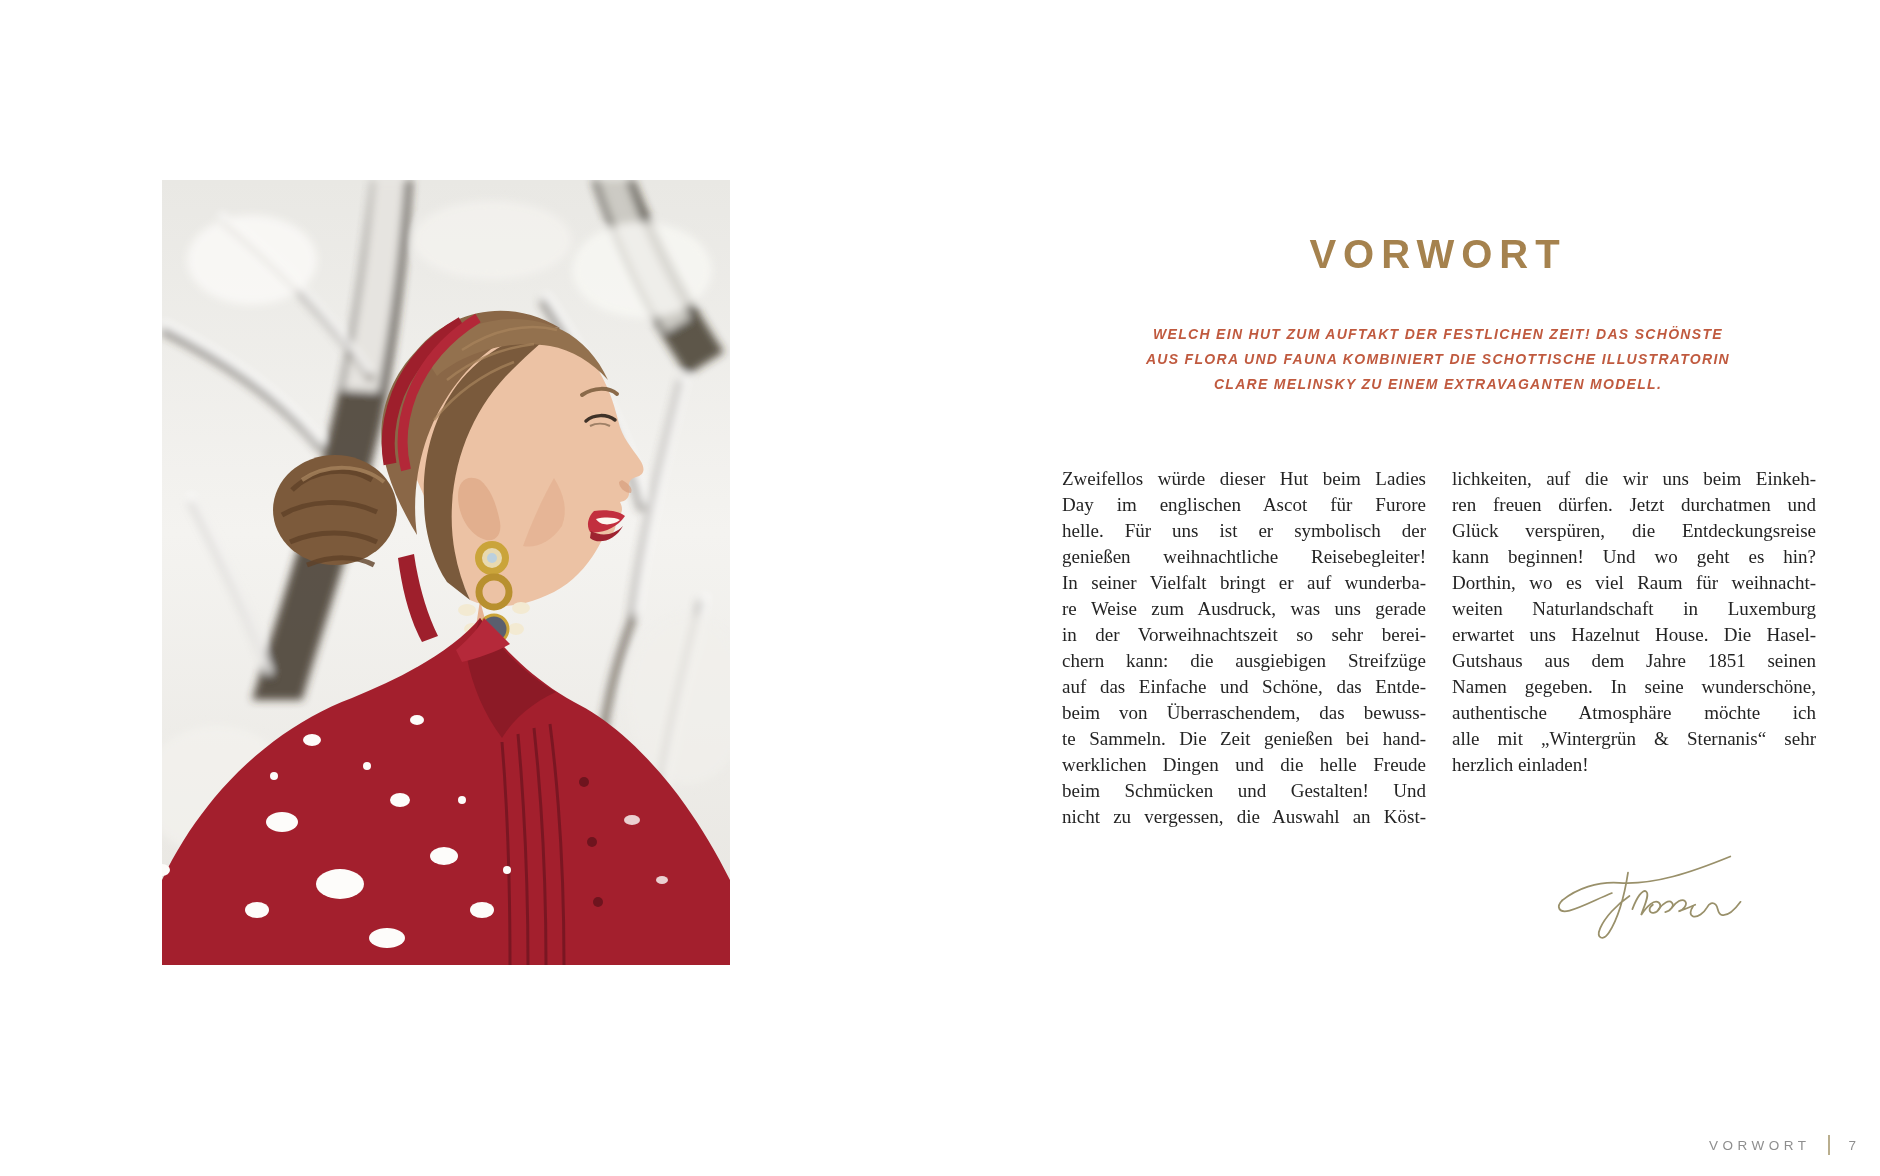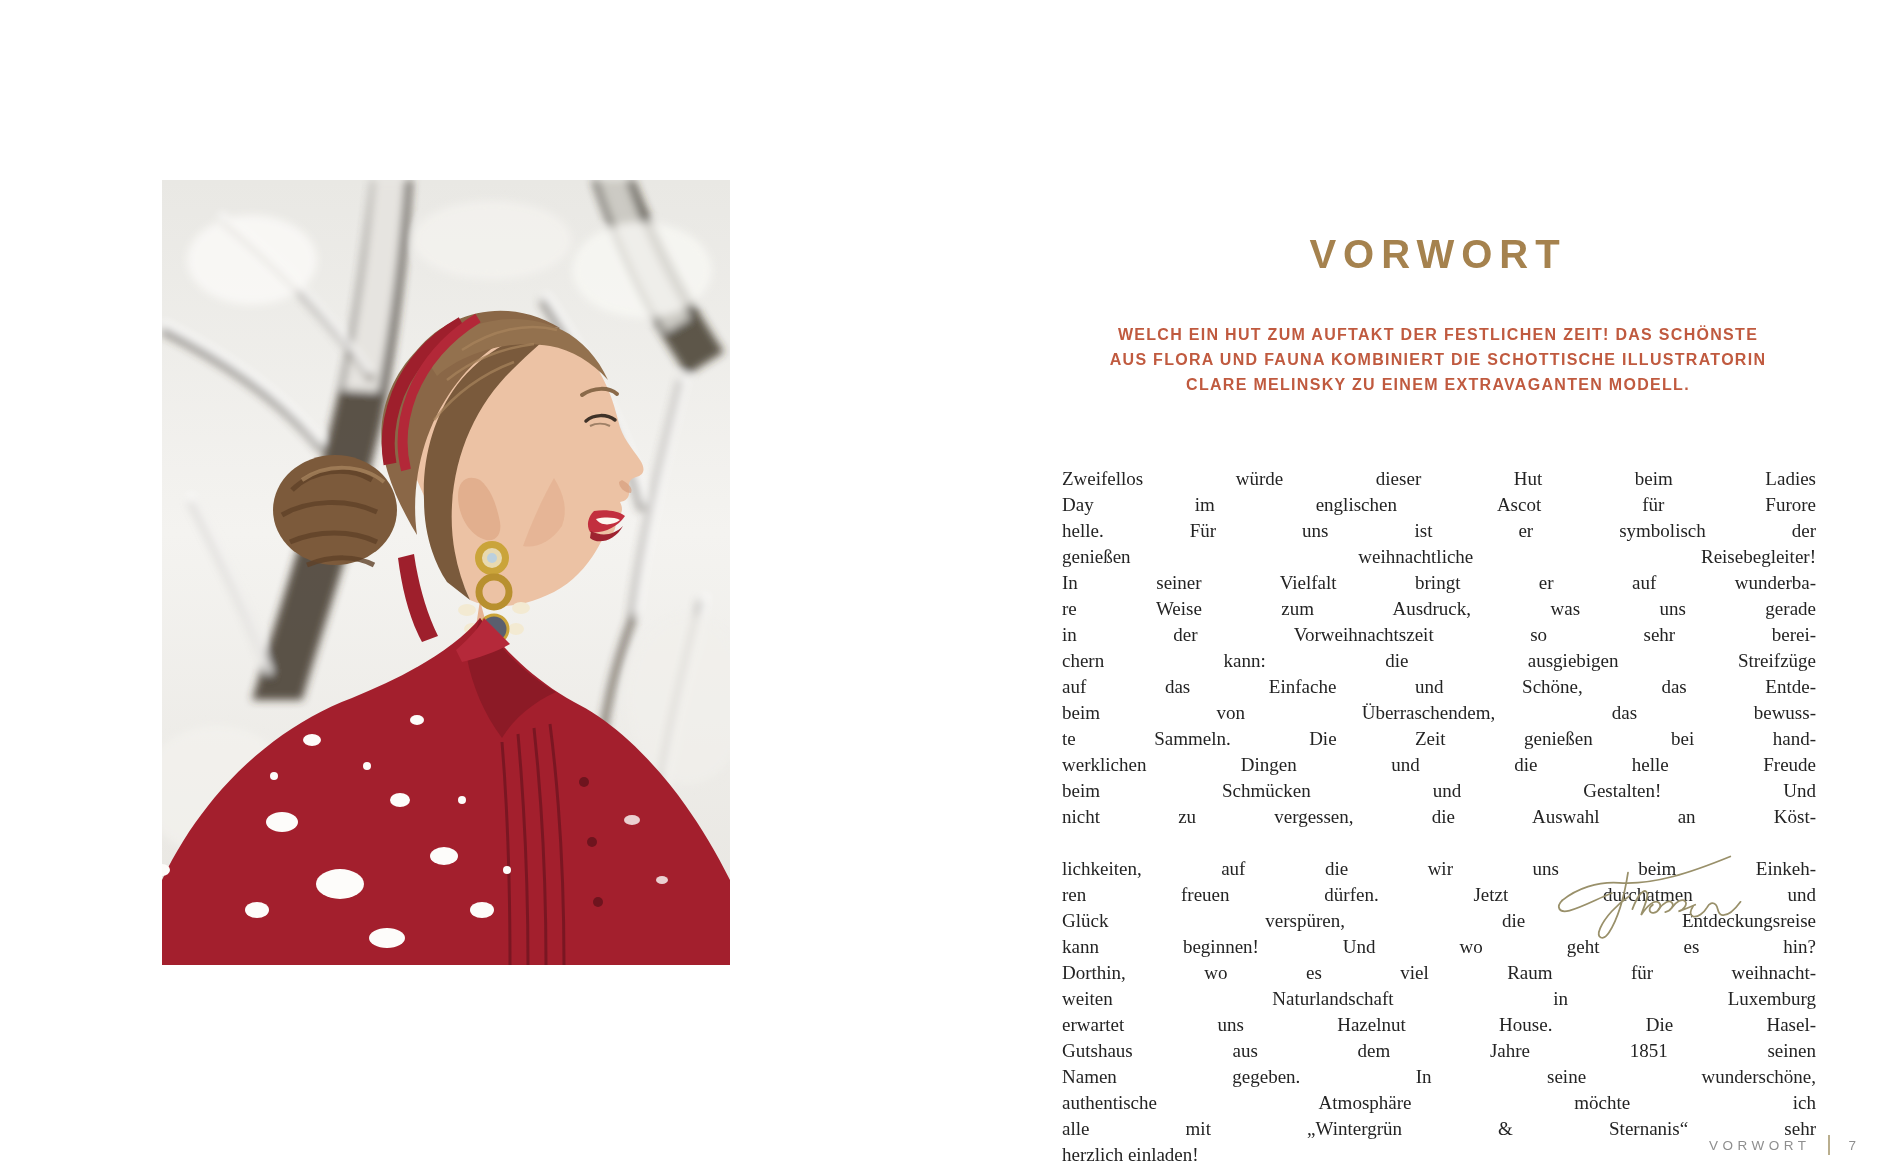--- a/index.html
+++ b/index.html
@@ -15,27 +15,27 @@
   .photo svg{display:block;width:100%;height:100%;}
   .title{
     position:absolute;left:1060px;top:234px;width:756px;margin:0;
     text-align:center;font-size:40px;font-weight:700;letter-spacing:7px;
     color:#a5824e;line-height:1;
   }
   .intro{
     position:absolute;left:1060px;top:322px;width:756px;
   }
   .introline{
-    text-align:center;font-size:16px;font-weight:700;letter-spacing:1.3px;
-    line-height:25px;color:#c05a3f;
+    text-align:center;font-size:14px;font-weight:700;letter-spacing:1.3px;
+    line-height:25px;color:#c05a3f;font-style:italic;
   }
   .columns{
     position:absolute;left:1062px;top:466px;width:754px;
     display:flex;gap:26px;
-    font-family:"Liberation Serif",serif;font-size:19px;line-height:26px;color:#242424;flex-direction:column;
+    font-family:"Liberation Serif",serif;font-size:19px;line-height:26px;color:#242424;
   }
   .col{flex:1 1 0;min-width:0;}
   .bodyline{text-align:justify;text-align-last:justify;white-space:nowrap;}
   .bodyline.lastline{text-align-last:left;}
   .signature{
     position:absolute;left:1552px;top:842px;width:190px;height:105px;
   }
   .signature svg{display:block;width:100%;height:100%;}
   .footer{
     position:absolute;top:1135px;right:24px;

